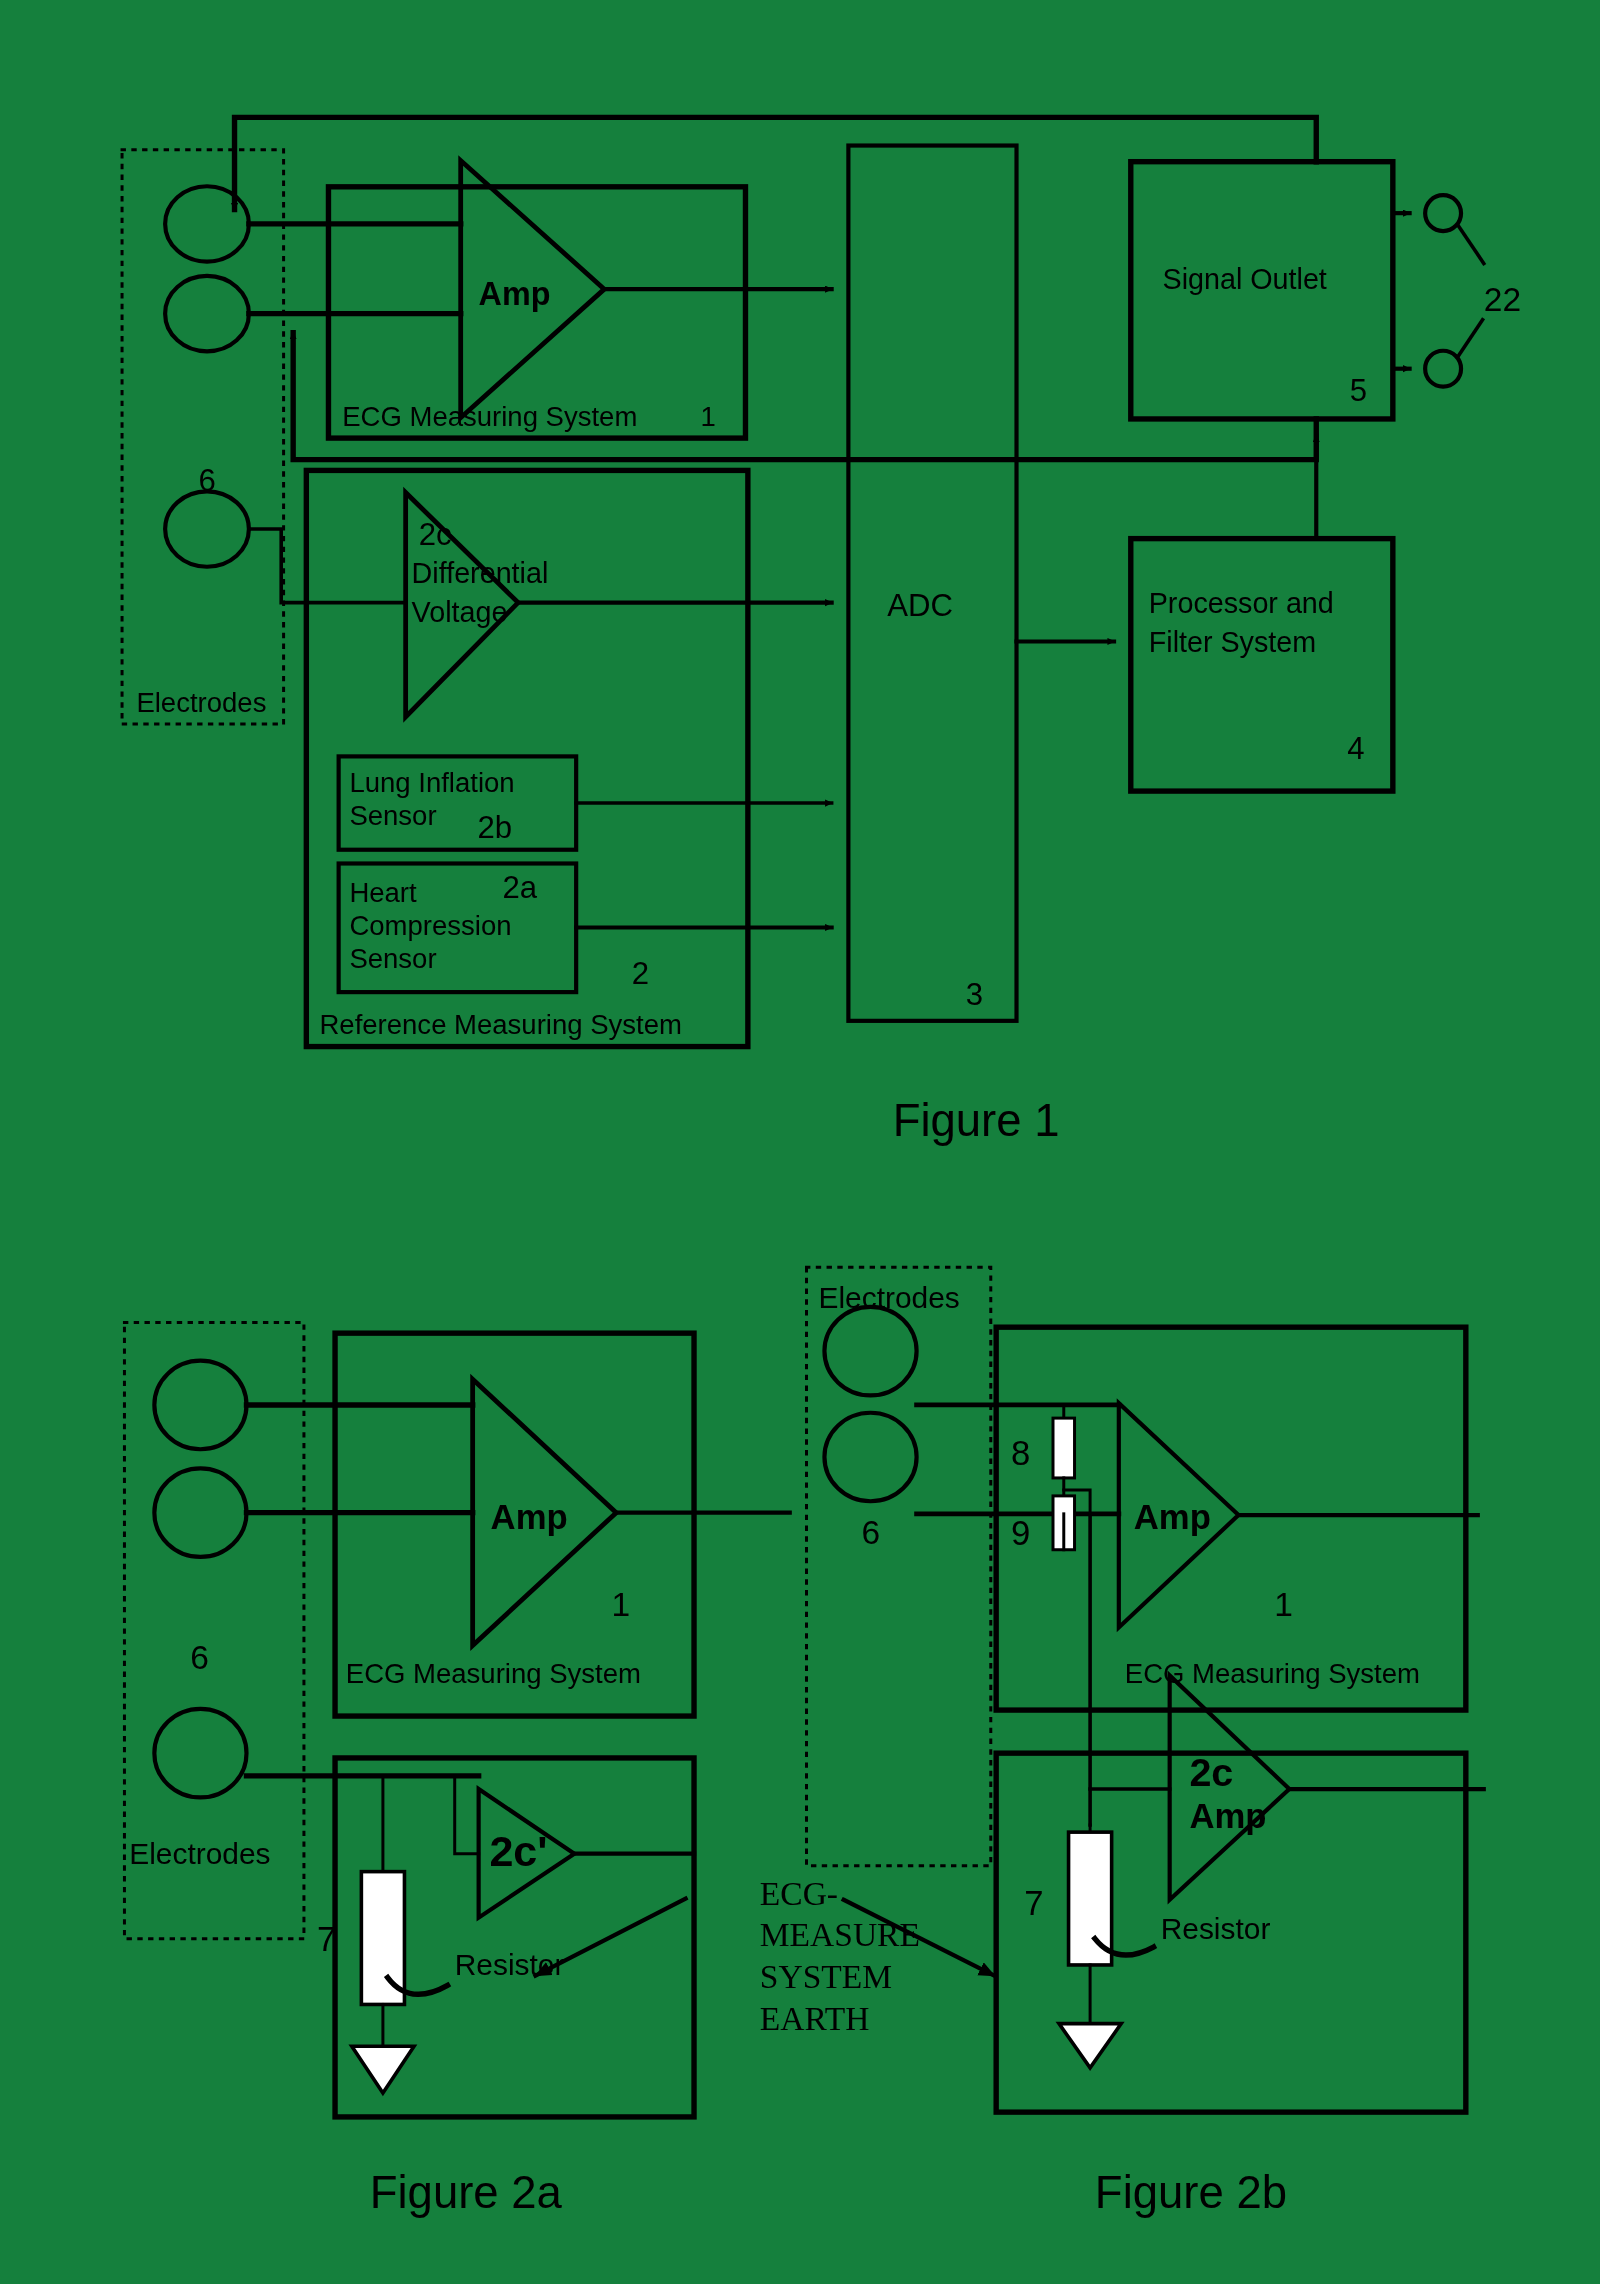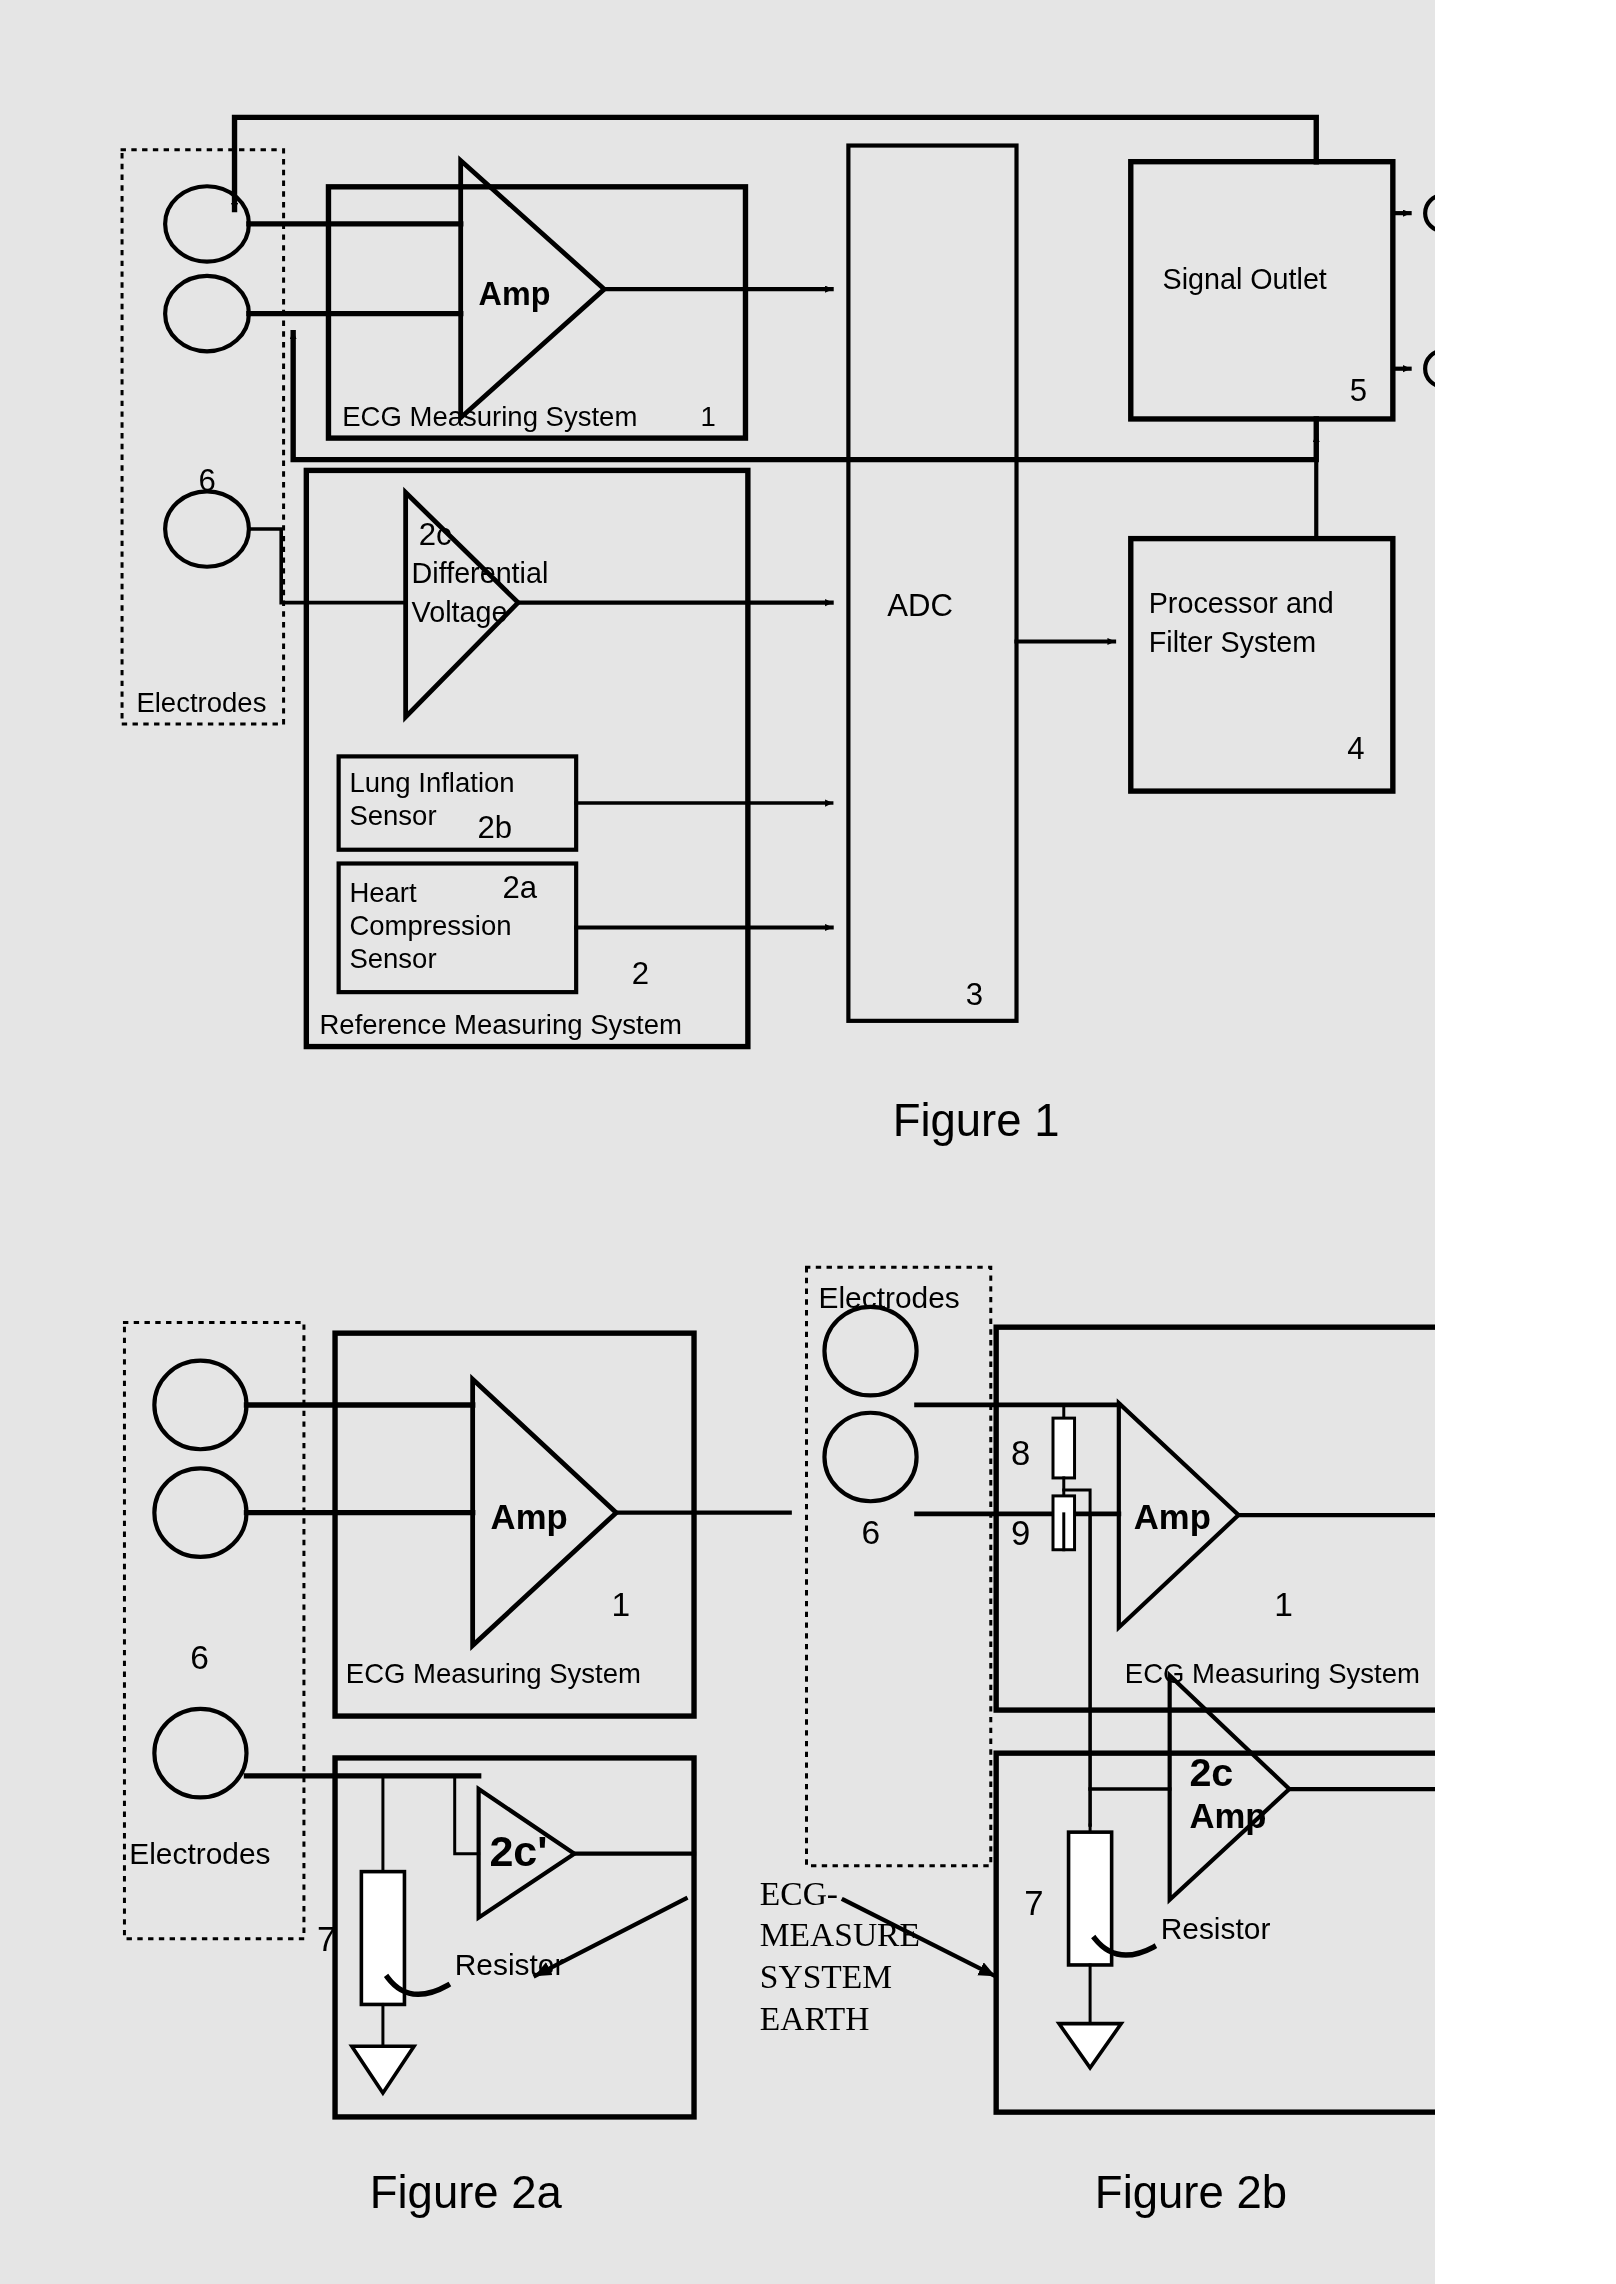--- a/index.html
+++ b/index.html
@@ -7,23 +7,23 @@
     margin: 0;
     padding: 0;
     background: #ffffff;
   }
   body {
     font-family: "Liberation Sans", sans-serif;
     color: #000;
   }
   #page {
     position: relative;
-    width: 1435px;
+    width: 1600px;
     height: 2284px;
-    background: #e5e5e5;
+    background: #15803d;
     overflow: hidden;
   }
   svg.sheet {
     position: absolute;
     left: 0; top: 0;
     width: 1616px;
     height: 2284px;
   }
   .lbl {
     font-family: "Liberation Sans", sans-serif;

